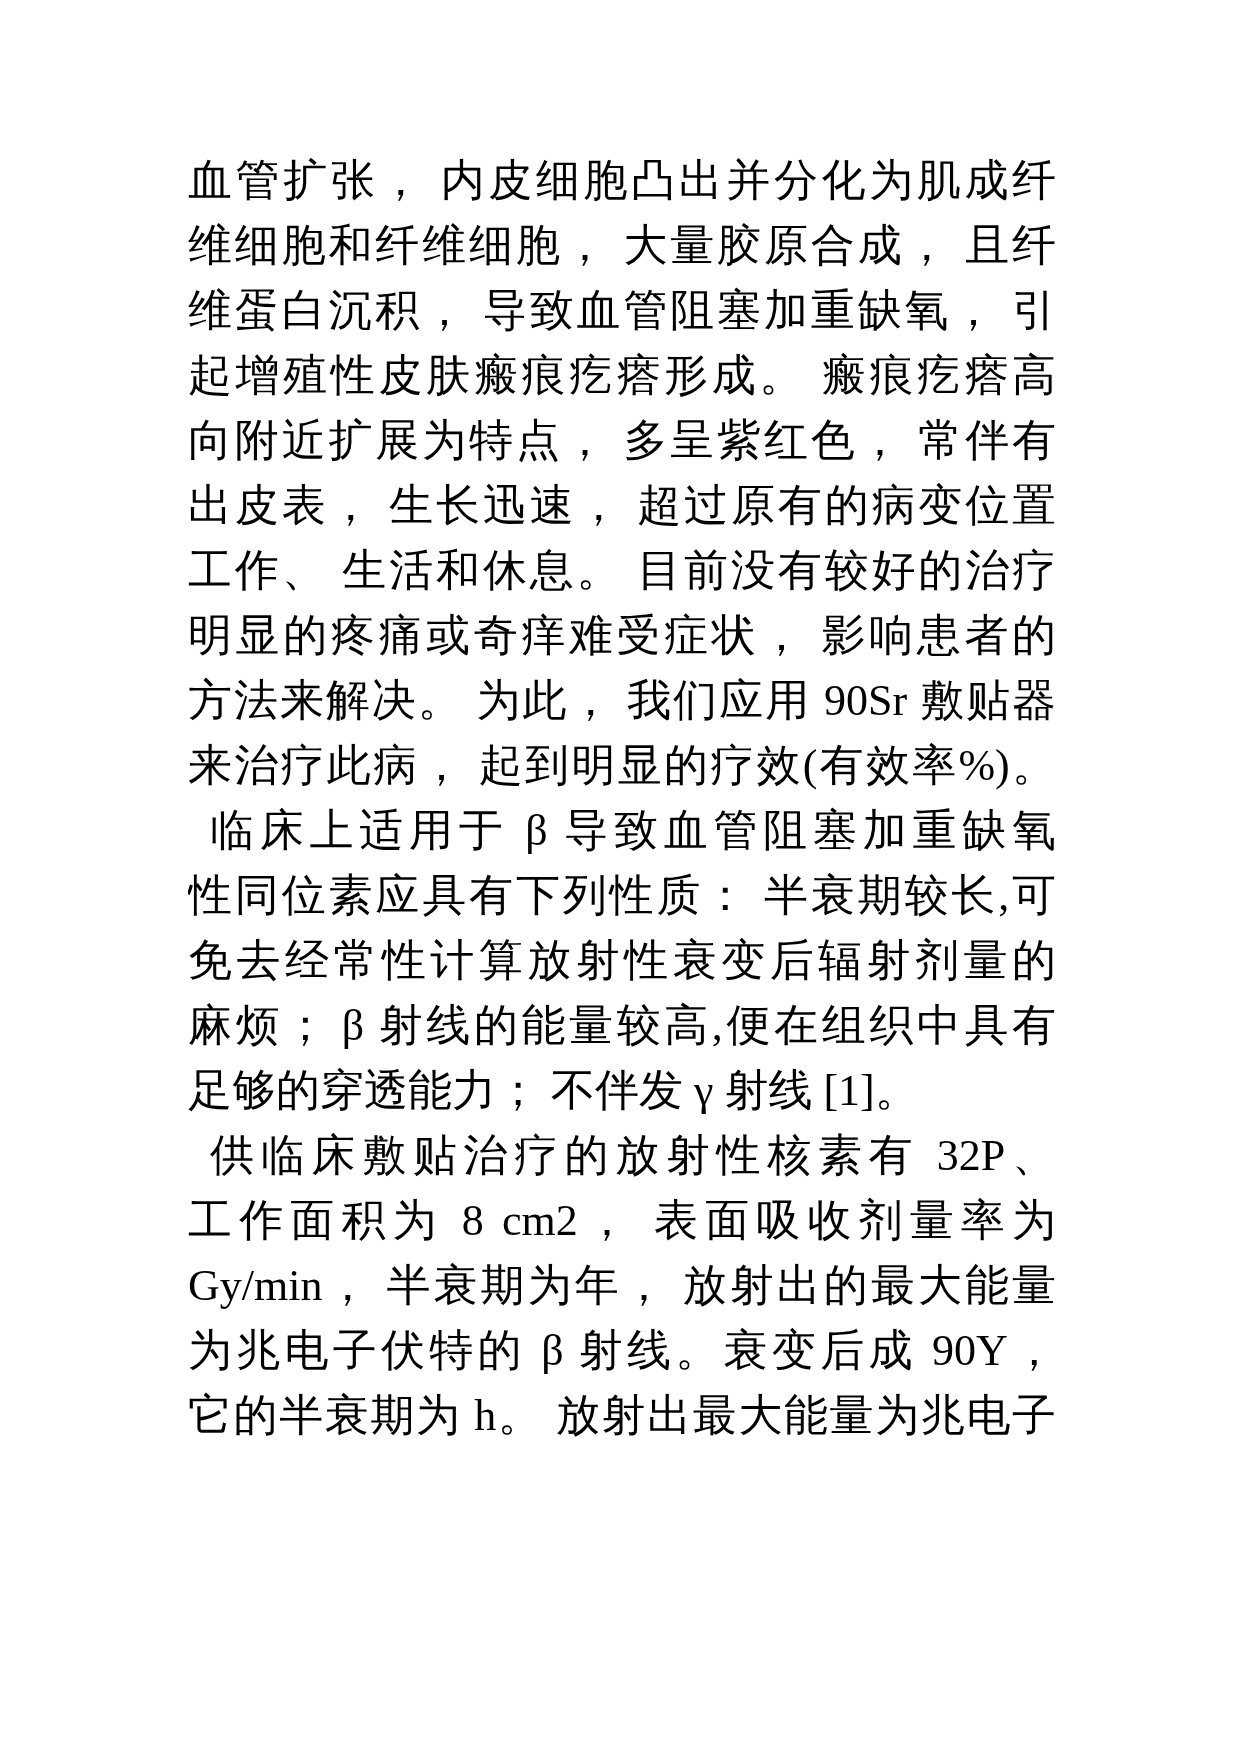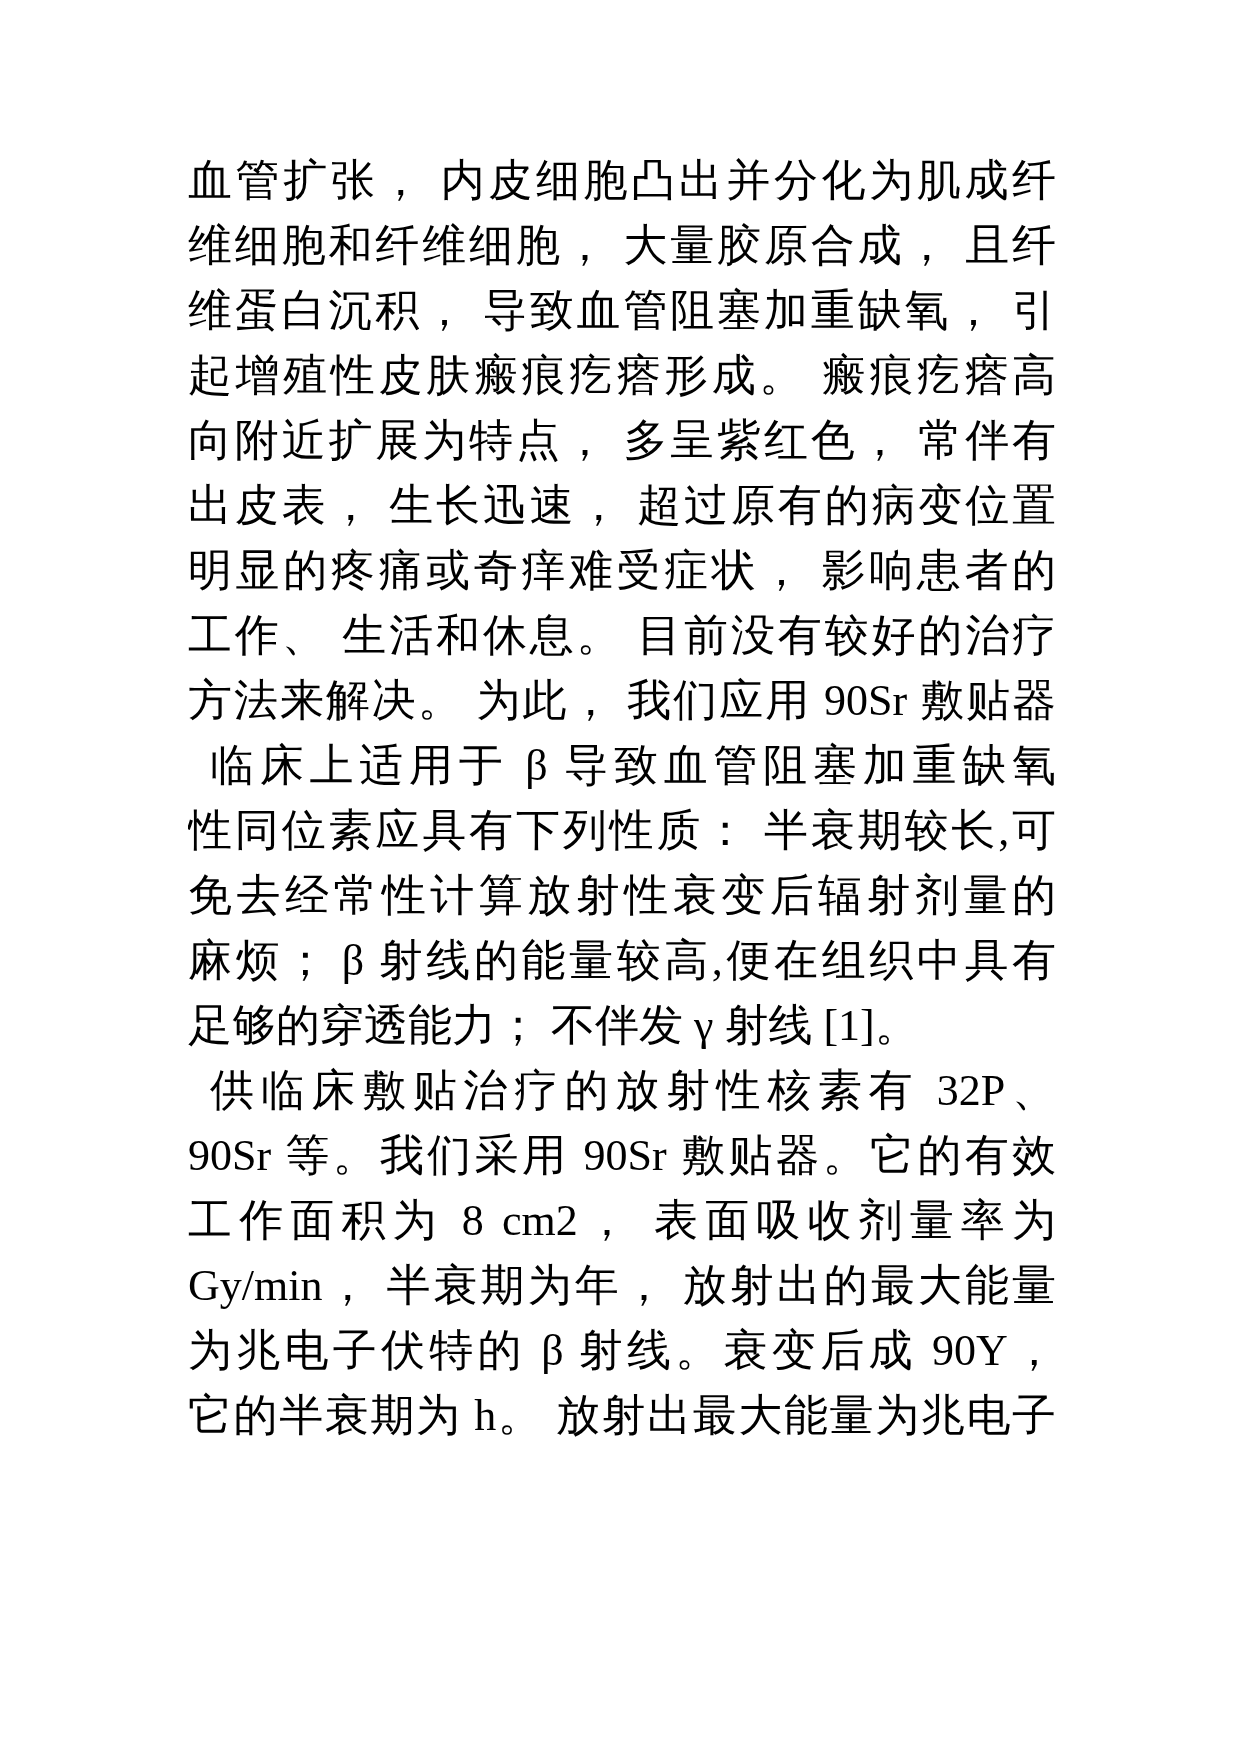--- a/index.html
+++ b/index.html
@@ -51,36 +51,36 @@
 <div class="page">
   <div class="text-block">
 
     <div class="para">
       <div class="line">血管扩张， 内皮细胞凸出并分化为肌成纤</div>
       <div class="line">维细胞和纤维细胞， 大量胶原合成， 且纤</div>
       <div class="line">维蛋白沉积， 导致血管阻塞加重缺氧， 引</div>
       <div class="line">起增殖性皮肤瘢痕疙瘩形成。 瘢痕疙瘩高</div>
       <div class="line">向附近扩展为特点， 多呈紫红色， 常伴有</div>
       <div class="line">出皮表， 生长迅速， 超过原有的病变位置</div>
+      <div class="line">工作、 生活和休息。 目前没有较好的治疗</div>
       <div class="line">明显的疼痛或奇痒难受症状， 影响患者的</div>
-      <div class="line">工作、 生活和休息。 目前没有较好的治疗</div>
       <div class="line">方法来解决。 为此， 我们应用 90Sr 敷贴器</div>
+      <div class="line">来治疗此病， 起到明显的疗效(有效率%)。</div>
     </div>
 
     <div class="para">
       <div class="line indent">临床上适用于 β 导致血管阻塞加重缺氧</div>
       <div class="line">性同位素应具有下列性质： 半衰期较长,可</div>
       <div class="line">免去经常性计算放射性衰变后辐射剂量的</div>
       <div class="line">麻烦； β 射线的能量较高,便在组织中具有</div>
       <div class="line short">足够的穿透能力； 不伴发 γ 射线 [1]。</div>
     </div>
 
     <div class="para">
       <div class="line indent">供临床敷贴治疗的放射性核素有 32P、</div>
-      <div class="line">90Sr 等。我们采用 90Sr 敷贴器。它的有效</div>
       <div class="line">工作面积为 8  cm2， 表面吸收剂量率为</div>
       <div class="line">Gy/min， 半衰期为年， 放射出的最大能量</div>
       <div class="line">为兆电子伏特的 β 射线。衰变后成 90Y，</div>
       <div class="line">它的半衰期为 h。 放射出最大能量为兆电子</div>
     </div>
 
   </div>
 </div>
 
 </body></html>

